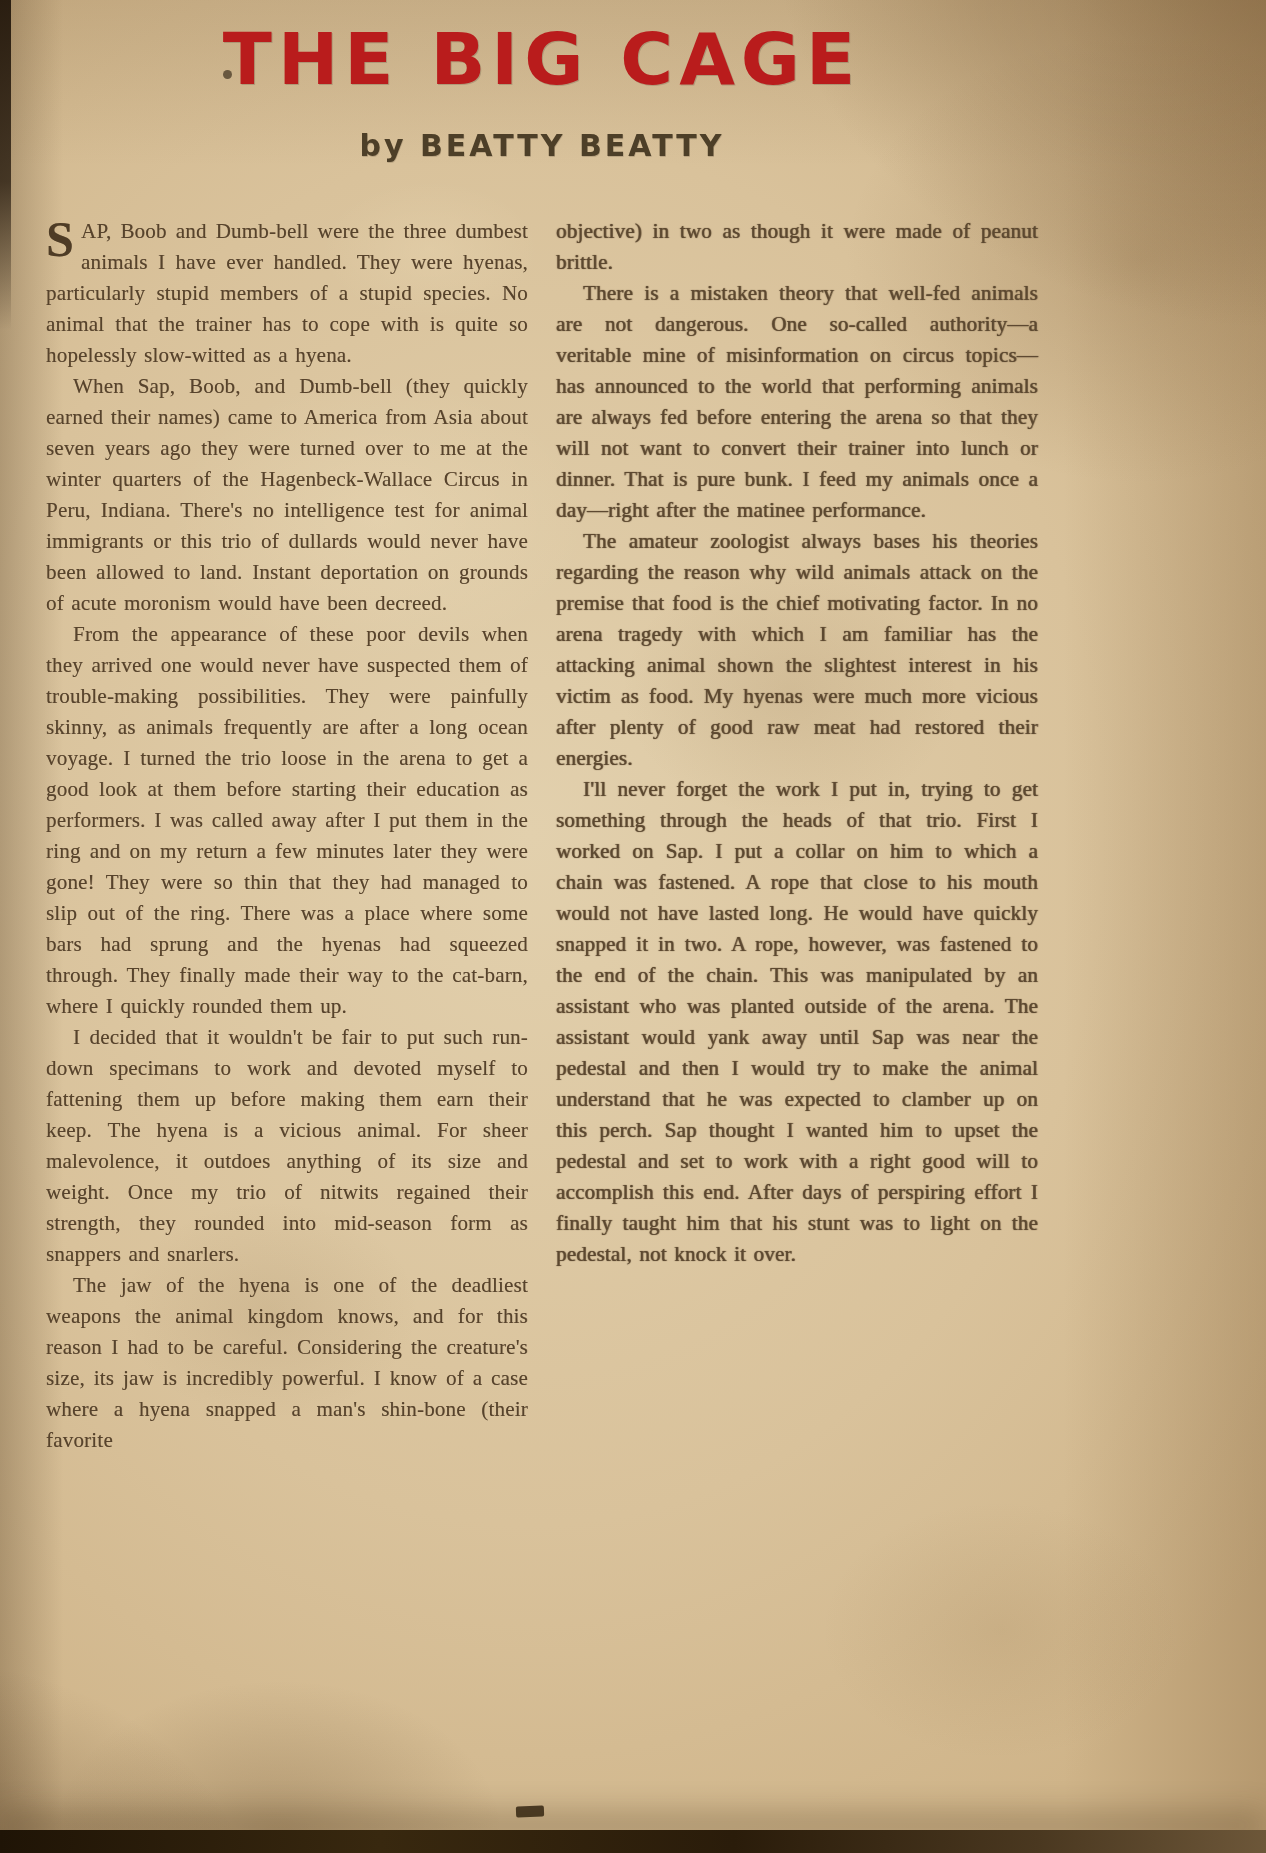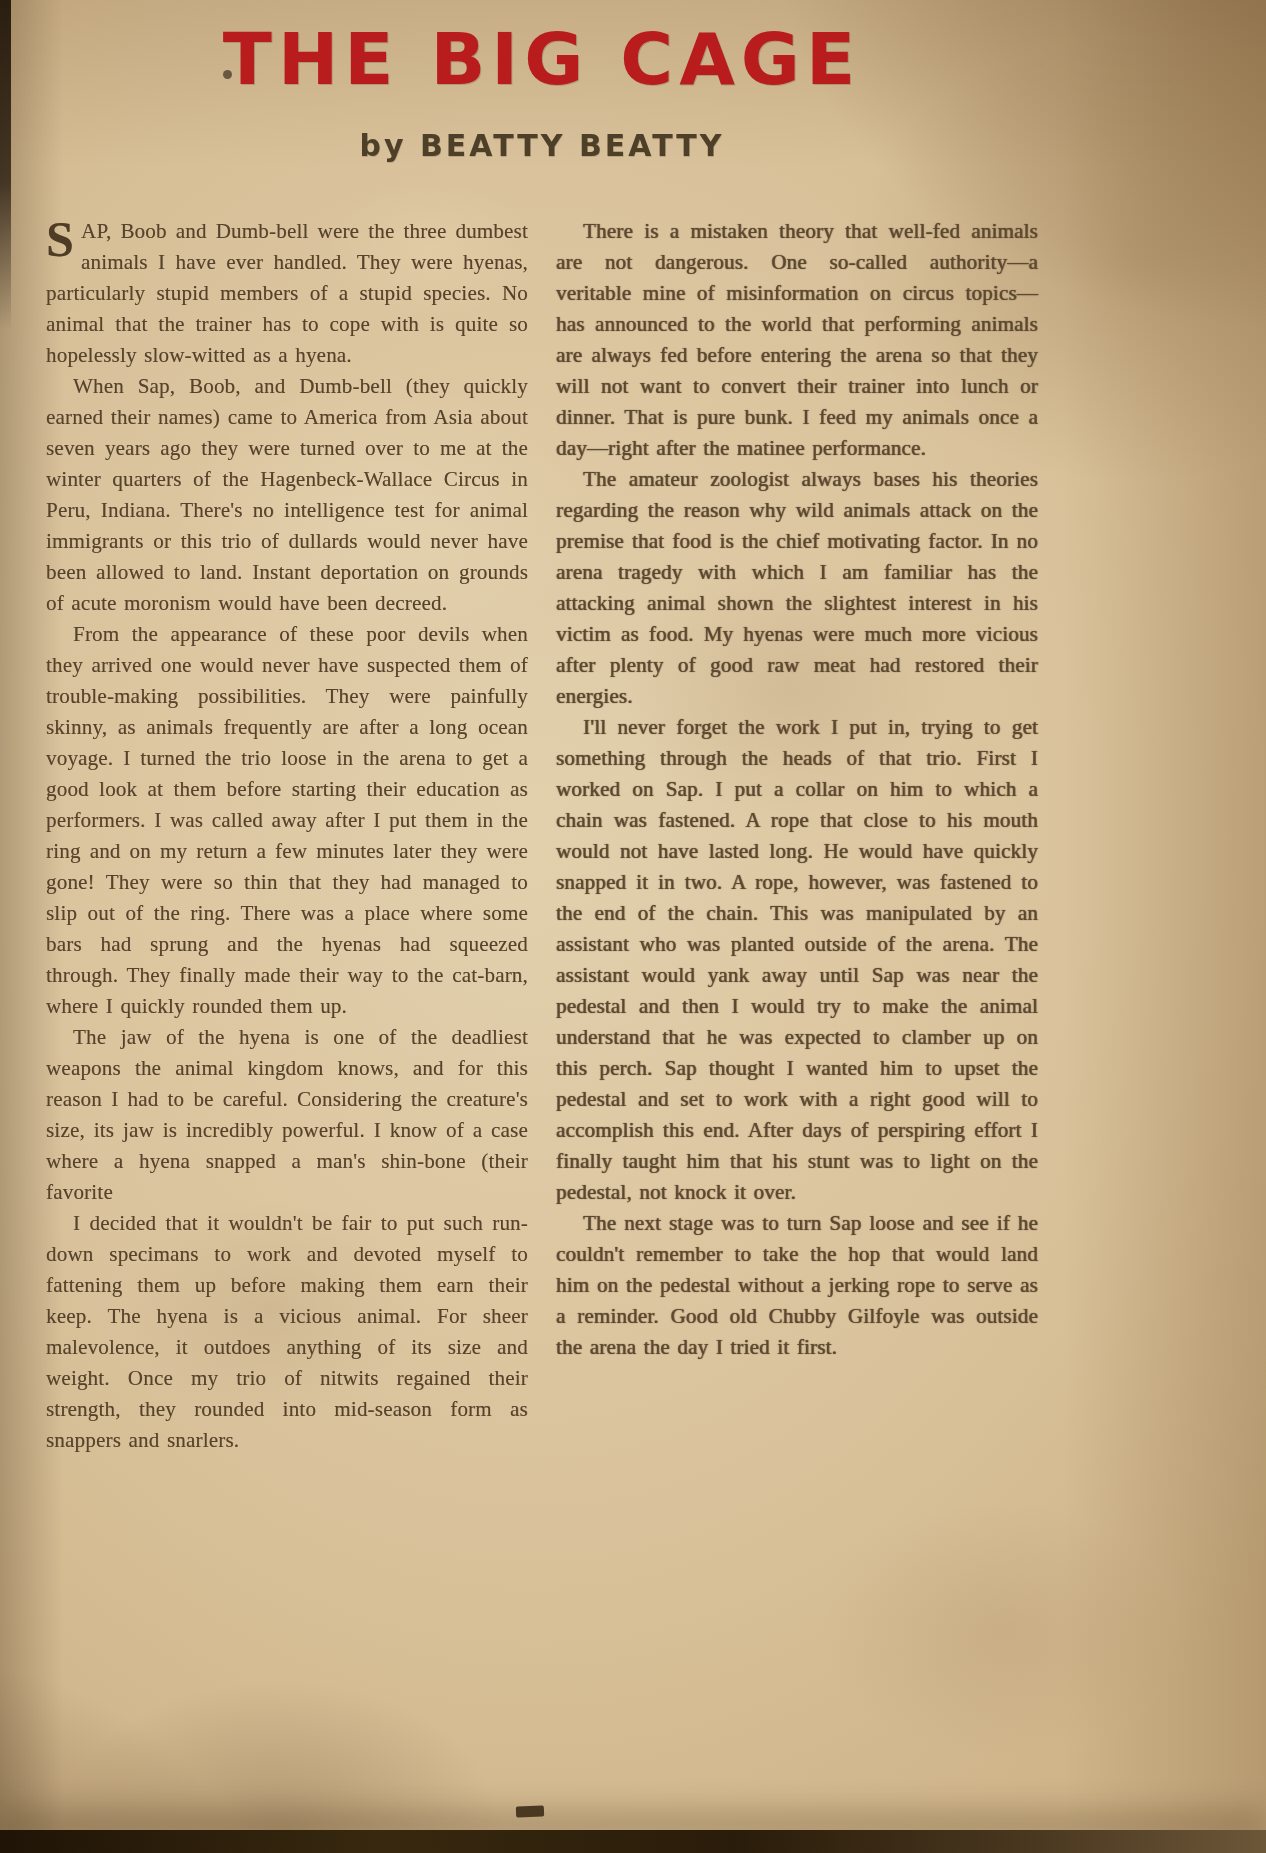--- a/index.html
+++ b/index.html
@@ -115,29 +115,29 @@
 
   <div class="content">
     <h1 class="title">THE BIG CAGE</h1>
     <h2 class="byline">by BEATTY BEATTY</h2>
 
     <div class="columns">
       <div class="col col-left">
         <p class="no-indent"><span class="dropcap">S</span><span>AP, Boob and Dumb-bell were the three dumbest animals I have ever handled. They were hyenas, particularly stupid members of a stupid species. No animal that the trainer has to cope with is quite so hopelessly slow-witted as a hyena.</span></p>
         <p>When Sap, Boob, and Dumb-bell (they quickly earned their names) came to America from Asia about seven years ago they were turned over to me at the winter quarters of the Hagenbeck-Wallace Circus in Peru, Indiana. There's no intelligence test for animal immigrants or this trio of dullards would never have been allowed to land. Instant deportation on grounds of acute moronism would have been decreed.</p>
         <p>From the appearance of these poor devils when they arrived one would never have suspected them of trouble-making possibilities. They were painfully skinny, as animals frequently are after a long ocean voyage. I turned the trio loose in the arena to get a good look at them before starting their education as performers. I was called away after I put them in the ring and on my return a few minutes later they were gone! They were so thin that they had managed to slip out of the ring. There was a place where some bars had sprung and the hyenas had squeezed through. They finally made their way to the cat-barn, where I quickly rounded them up.</p>
+        <p>I decided that it wouldn't be fair to put such run-down specimans to work and devoted myself to fattening them up before making them earn their keep. The hyena is a vicious animal. For sheer malevolence, it outdoes anything of its size and weight. Once my trio of nitwits regained their strength, they rounded into mid-season form as snappers and snarlers.</p>
         <p>The jaw of the hyena is one of the deadliest weapons the animal kingdom knows, and for this reason I had to be careful. Considering the creature's size, its jaw is incredibly powerful. I know of a case where a hyena snapped a man's shin-bone (their favorite</p>
-        <p>I decided that it wouldn't be fair to put such run-down specimans to work and devoted myself to fattening them up before making them earn their keep. The hyena is a vicious animal. For sheer malevolence, it outdoes anything of its size and weight. Once my trio of nitwits regained their strength, they rounded into mid-season form as snappers and snarlers.</p>
       </div>
 
       <div class="col col-right">
+        <p class="no-indent">objective) in two as though it were made of peanut brittle.</p>
         <p>There is a mistaken theory that well-fed animals are not dangerous. One so-called authority—a veritable mine of misinformation on circus topics—has announced to the world that performing animals are always fed before entering the arena so that they will not want to convert their trainer into lunch or dinner. That is pure bunk. I feed my animals once a day—right after the matinee performance.</p>
         <p>The amateur zoologist always bases his theories regarding the reason why wild animals attack on the premise that food is the chief motivating factor. In no arena tragedy with which I am familiar has the attacking animal shown the slightest interest in his victim as food. My hyenas were much more vicious after plenty of good raw meat had restored their energies.</p>
         <p>I'll never forget the work I put in, trying to get something through the heads of that trio. First I worked on Sap. I put a collar on him to which a chain was fastened. A rope that close to his mouth would not have lasted long. He would have quickly snapped it in two. A rope, however, was fastened to the end of the chain. This was manipulated by an assistant who was planted outside of the arena. The assistant would yank away until Sap was near the pedestal and then I would try to make the animal understand that he was expected to clamber up on this perch. Sap thought I wanted him to upset the pedestal and set to work with a right good will to accomplish this end. After days of perspiring effort I finally taught him that his stunt was to light on the pedestal, not knock it over.</p>
-        <p>The next stage was to turn Sap loose and see if he couldn't remember to take the hop that would land him on the pedestal without a jerking rope to serve as a reminder. Good old Chubby Gilfoyle was outside the arena the day I tried it first.</p>
       </div>
     </div>
   </div>
 
   <div class="bottom-mark"></div>
   <div class="edge-bottom"></div>
 
 </div>
 
 </body></html>

